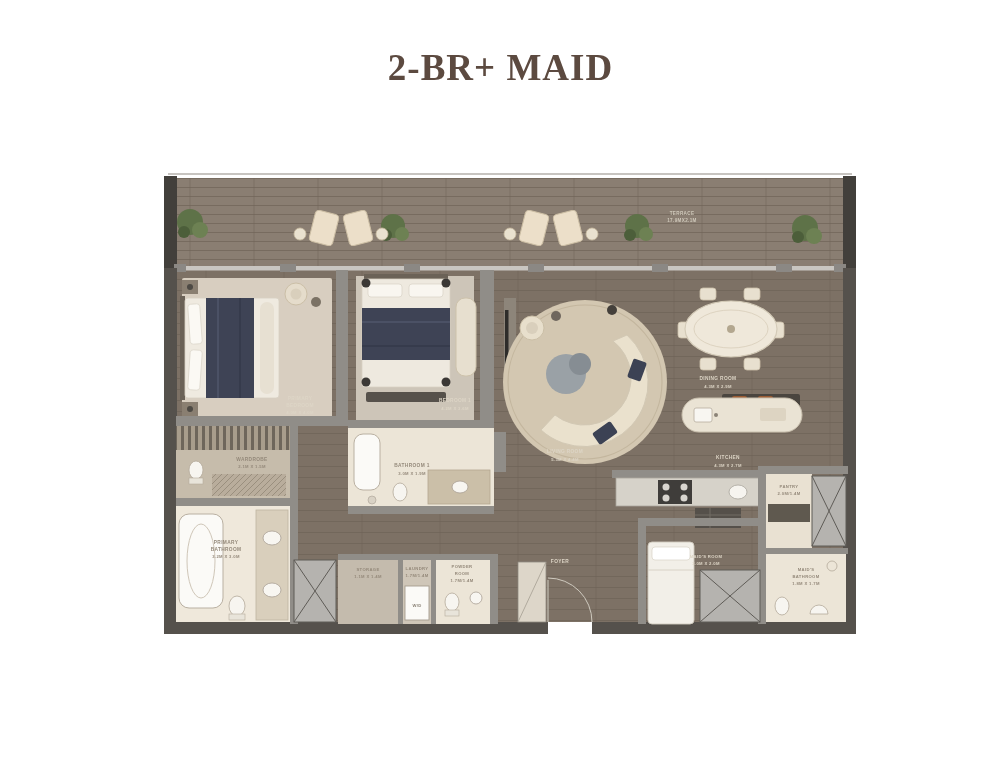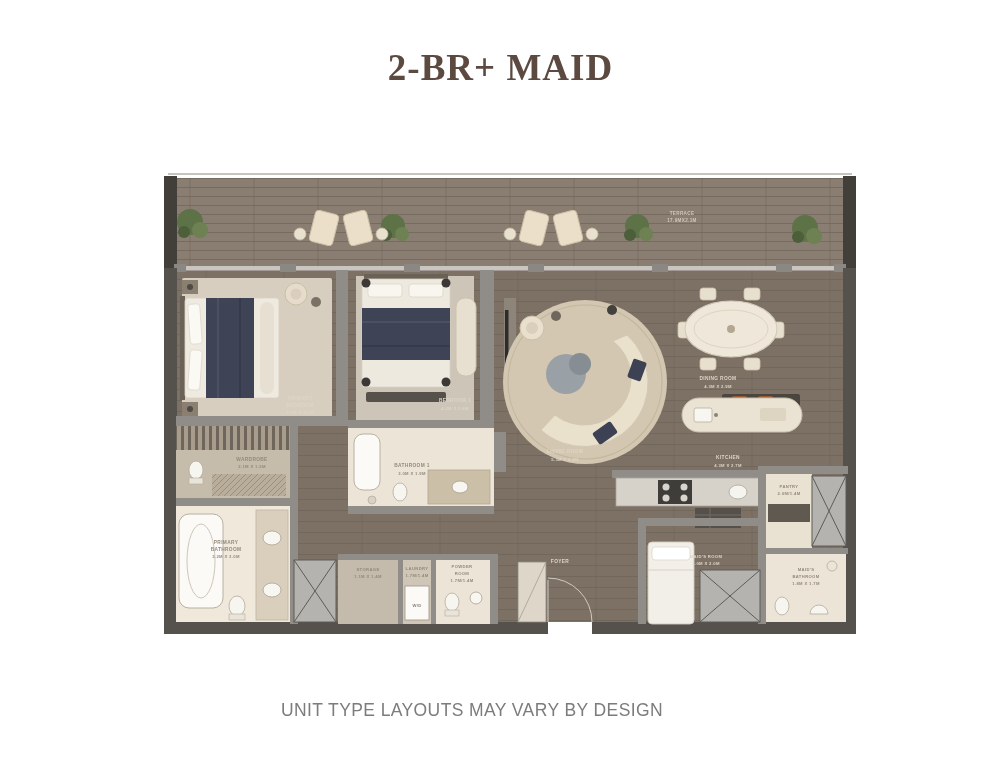--- a/index.html
+++ b/index.html
@@ -334,16 +334,15 @@
       </g>
       <g>
         <rect x="652" y="306" width="34" height="70"></rect>
         <line x1="652" y1="306" x2="686" y2="376"></line>
           <line x1="686" y1="306" x2="652" y2="376"></line>
       </g>
     </g>
   </svg>
 
   <div class="footer">
-    <span style="display:block">UNIT TYPE LAYOUTS MAY VARY BY DESIGN</span>
   </div>
 
 </div>
 
 </body></html>

